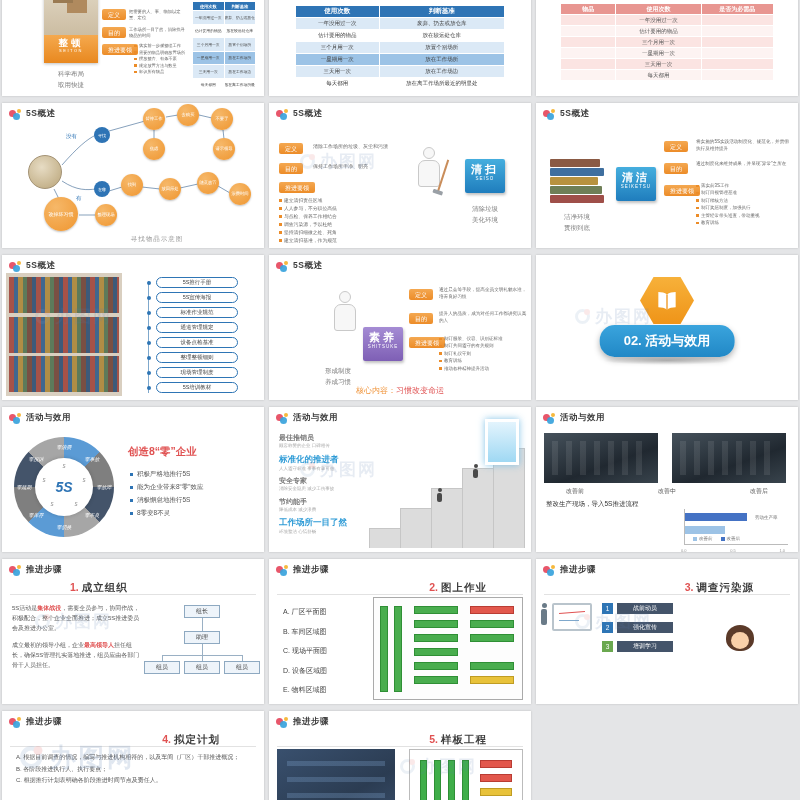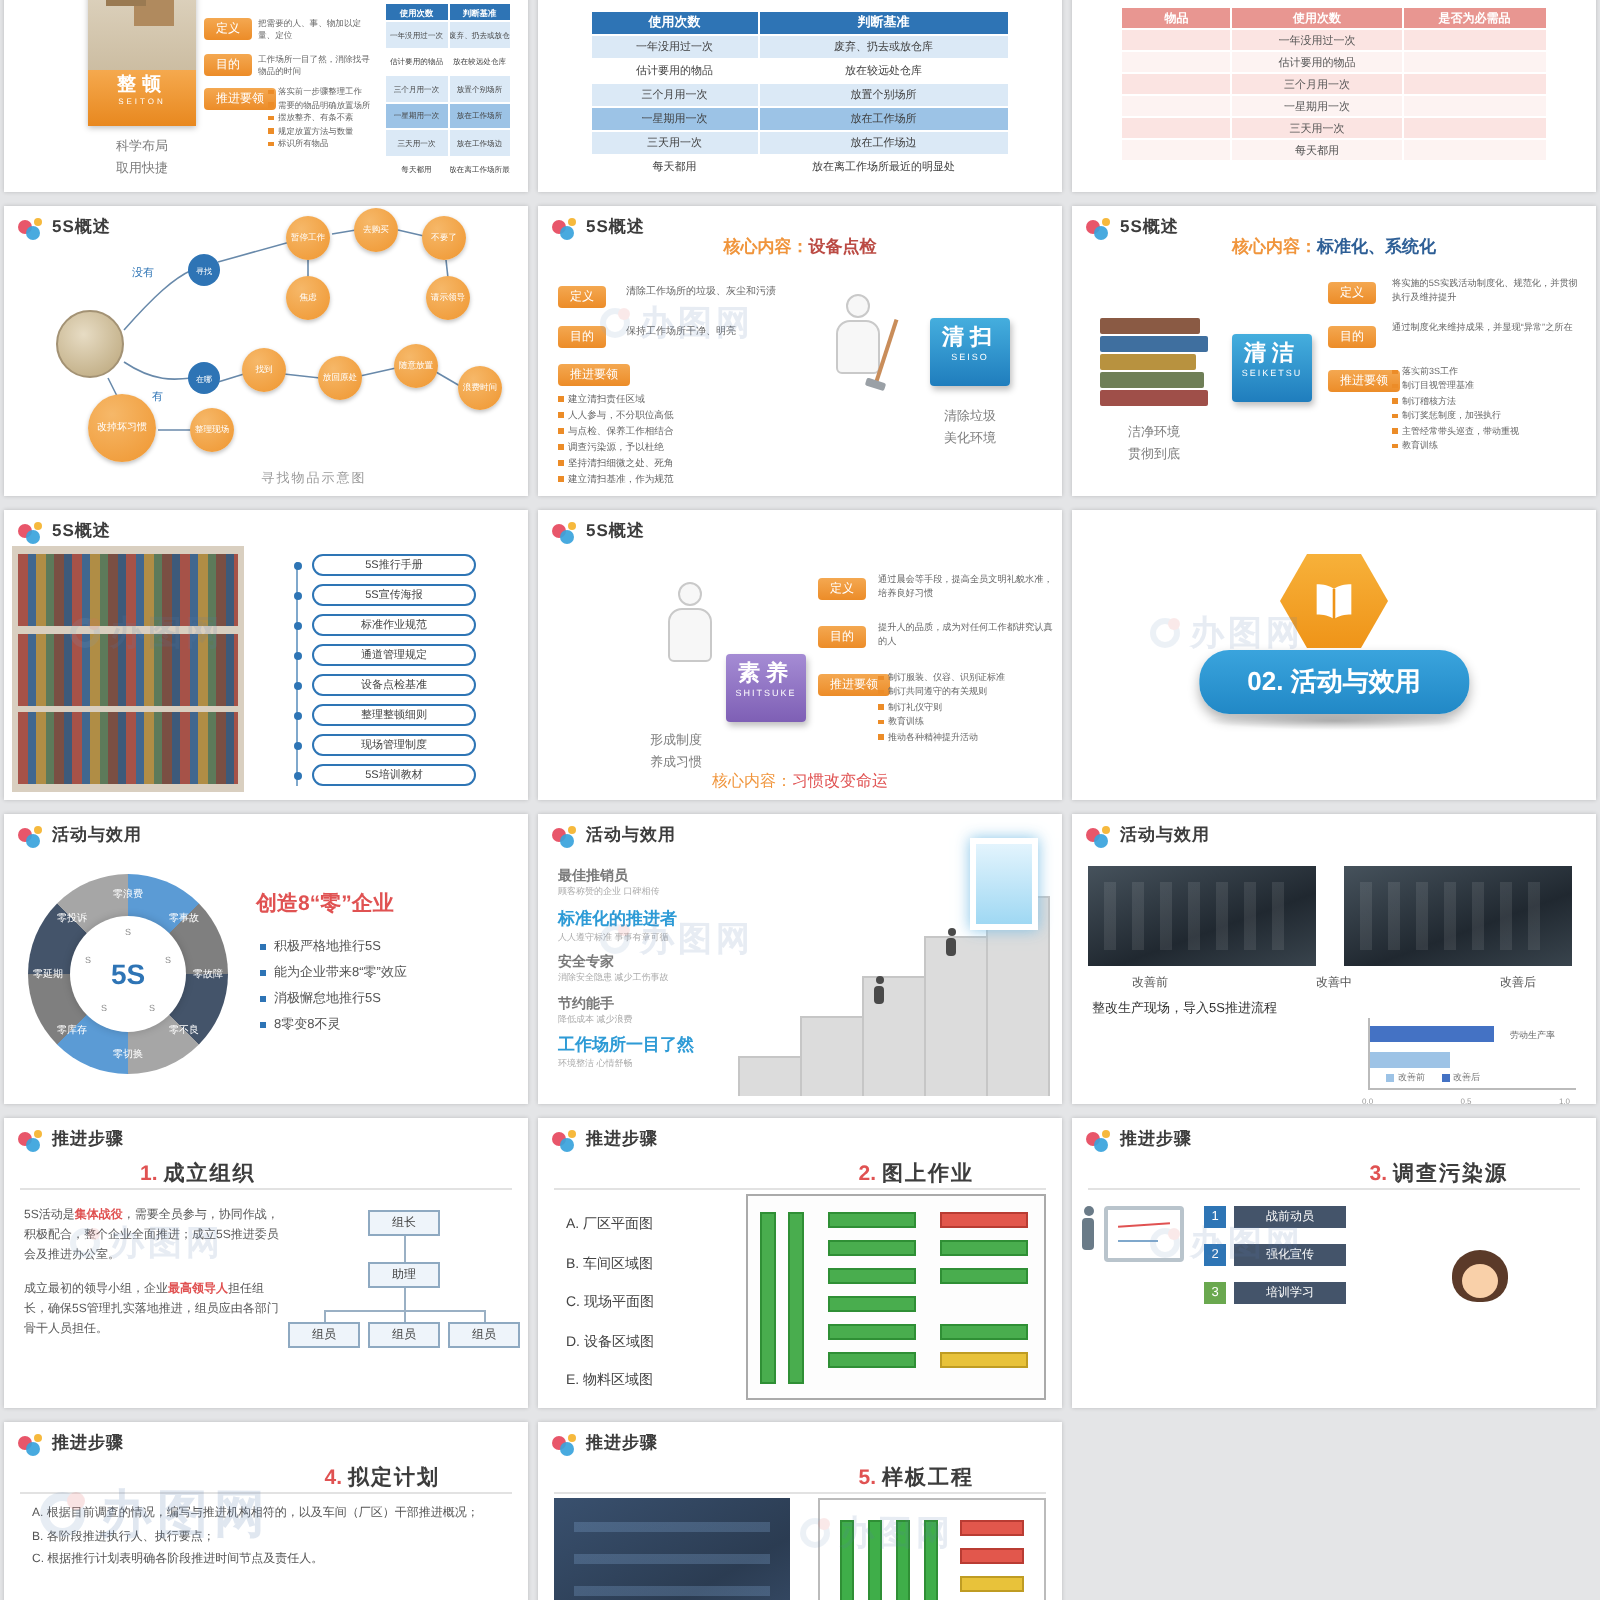--- a/index.html
+++ b/index.html
@@ -117,21 +117,21 @@
 .s8-core .m{color:#e05252;}
 
 .hex{position:absolute;left:50%;top:22px;transform:translateX(-50%);width:54px;height:47px;background:linear-gradient(180deg,#f7b13a,#ef9418);clip-path:polygon(25% 0,75% 0,100% 50%,75% 100%,25% 100%,0 50%);display:flex;align-items:center;justify-content:center;z-index:3;}
 .hexshadow{position:absolute;left:50%;top:101px;transform:translateX(-50%);width:130px;height:9px;background:radial-gradient(ellipse at center,rgba(0,0,0,.22),transparent 70%);}
 .banner{position:absolute;left:50%;top:70px;transform:translateX(-50%);padding:7px 24px;border-radius:15px;color:#fff;font-size:13px;font-weight:bold;white-space:nowrap;box-shadow:0 3px 6px rgba(0,0,0,.3);z-index:2;}
 .banner.blue{background:linear-gradient(180deg,#3aa4dd,#2188c6);}
 .banner.red{background:linear-gradient(180deg,#f0736f,#e85a58);}
 
 .ring{position:absolute;left:12px;top:30px;width:100px;height:100px;border-radius:50%;background:conic-gradient(#5b9bd5 0 45deg,#7f7f7f 45deg 90deg,#44546a 90deg 135deg,#a6a6a6 135deg 180deg,#5b9bd5 180deg 225deg,#7f7f7f 225deg 270deg,#44546a 270deg 315deg,#a6a6a6 315deg 360deg);}
 .ring::after{content:"";position:absolute;left:21px;top:21px;width:58px;height:58px;background:#fff;border-radius:50%;box-shadow:0 0 4px rgba(0,0,0,.18);}
-.ringwrap{position:absolute;left:12px;top:30px;width:100px;height:100px;z-index:2;}
+.ringwrap{position:absolute;left:12px;top:30px;width:100px;height:100px;z-index:2;font-style:italic;}
 .ringlbl{position:absolute;font-size:5px;color:#fff;transform:translate(-50%,-50%);white-space:nowrap;}
 .ringlbl:nth-child(1){left:50px;top:10px;}
 .ringlbl:nth-child(2){left:78px;top:22px;}
 .ringlbl:nth-child(3){left:90px;top:50px;}
 .ringlbl:nth-child(4){left:78px;top:78px;}
 .ringlbl:nth-child(5){left:50px;top:90px;}
 .ringlbl:nth-child(6){left:22px;top:78px;}
 .ringlbl:nth-child(7){left:10px;top:50px;}
 .ringlbl:nth-child(8){left:22px;top:22px;}
 .ringletters .rl{position:absolute;font-size:4.5px;color:#888;transform:translate(-50%,-50%);}
@@ -426,23 +426,20 @@
 
   <div class="slide">
     <div class="shead">
       <span class="logo">
             <i class="c1"></i>
             <i class="c2"></i>
             <i class="c3"></i>
           </span>
       <span class="stitle">5S概述</span>
     </div>
-    <div class="coretitle">
-      <span class="ct1">核心内容：</span><span class="ct2r">设备点检</span>
-    </div>
     <span class="pill gpill" style="left:10px;top:40px">定义</span>
     <span class="gtext" style="left:44px;top:40px;width:80px">清除工作场所的垃圾、灰尘和污渍</span>
     <span class="pill gpill" style="left:10px;top:60px">目的</span>
     <span class="gtext" style="left:44px;top:60px;width:80px">保持工作场所干净、明亮</span>
     <span class="pill gpill" style="left:10px;top:79px">推进要领</span>
     <ul class="tlist" style="position:absolute;left:10px;top:94px">
           <li>建立清扫责任区域</li>
           <li>人人参与，不分职位高低</li>
           <li>与点检、保养工作相结合</li>
           <li>调查污染源，予以杜绝</li>
@@ -465,23 +462,20 @@
   </div>
 
   <div class="slide">
     <div class="shead">
       <span class="logo">
             <i class="c1"></i>
             <i class="c2"></i>
             <i class="c3"></i>
           </span>
       <span class="stitle">5S概述</span>
-    </div>
-    <div class="coretitle">
-      <span class="ct1">核心内容：</span><span class="ct2b">标准化、系统化</span>
     </div>
     <div class="books">
           <i></i>
           <i></i>
           <i></i>
           <i></i>
           <i></i>
         </div>
     <div class="tb blue" style="left:80px;top:64px">
       <div class="cn">清洁</div>

